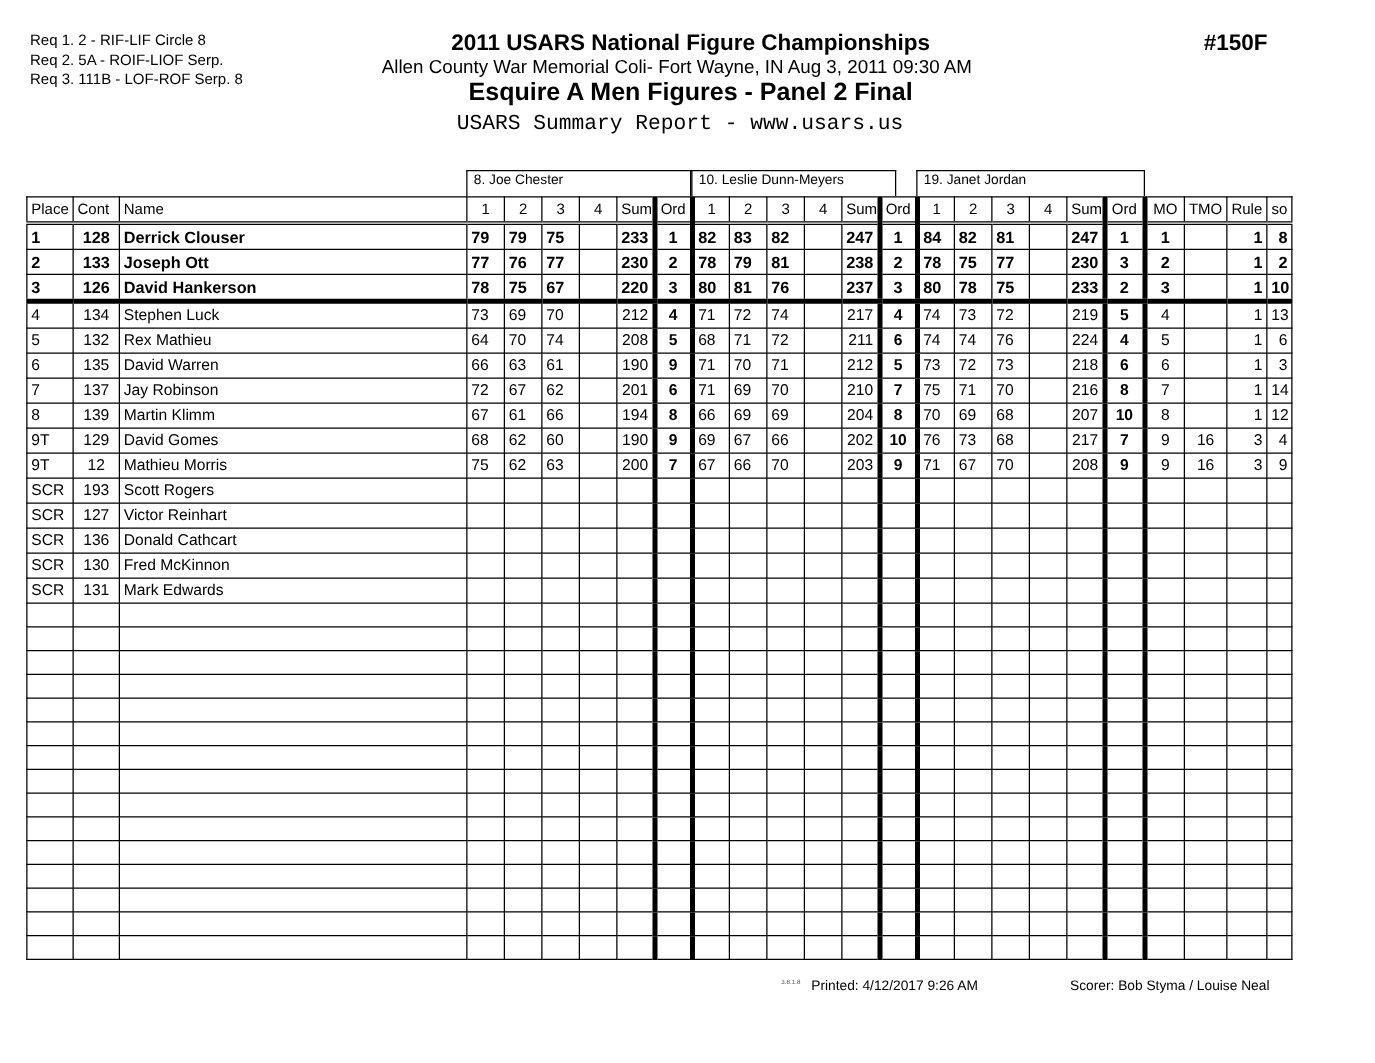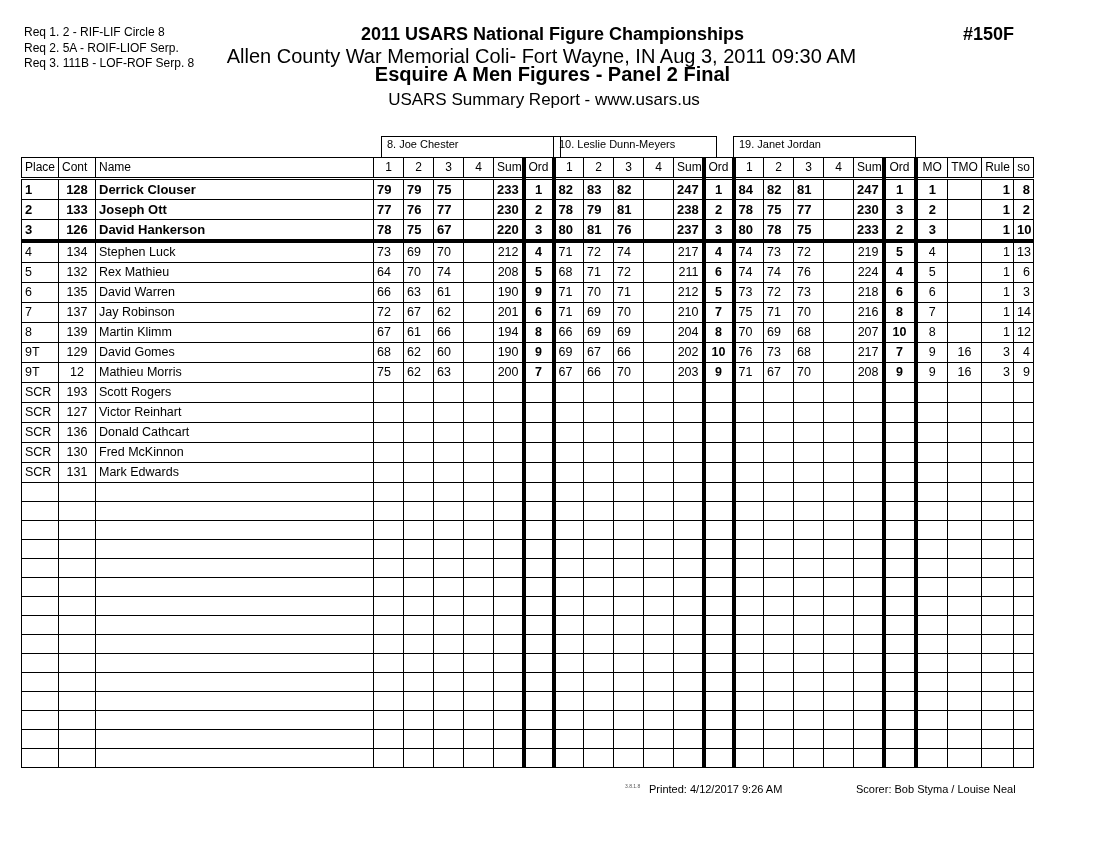--- a/index.html
+++ b/index.html
@@ -1,21 +1,21 @@
 <!DOCTYPE html>
 <html><head>
 <meta charset="utf-8">
 <style>
   html, body { margin:0; padding:0; background:#fff; }
   body { width:1100px; height:850px; position:relative; overflow:hidden; font-family:"Liberation Sans", sans-serif; color:#000; }
   .reqs { position:absolute; left:24px; top:25px; font-size:12px; line-height:15.5px; }
   .title1 { position:absolute; left:0; width:1105px; top:24px; text-align:center; font-size:18px; font-weight:bold; }
-  .title2 { position:absolute; left:0; width:1083px; top:45px; text-align:center; font-size:20px; }
+  .title2 { position:absolute; left:0; width:1083px; top:45px; text-align:center; font-size:15px; }
   .title3 { position:absolute; left:0; width:1105px; top:63px; text-align:center; font-size:20px; font-weight:bold; }
-  .title4 { position:absolute; left:0; width:1088px; top:90px; text-align:center; font-size:17px; }
+  .title4 { position:absolute; left:0; width:1088px; top:90px; text-align:center; font-size:17px;font-family:Liberation Mono, monospace; }
   .evno { position:absolute; left:963px; top:24px; font-size:18px; font-weight:bold; }
   .judge { position:absolute; top:136px; height:21px; border:1px solid #000; border-bottom:none; font-size:11px; padding-left:5px; box-sizing:border-box; line-height:14px; }
   table.grid { position:absolute; left:21px; top:157px; border-collapse:collapse; table-layout:fixed;padding-left:8px; }
   table.grid td { border:1px solid #000; height:19px; padding:0 3px; font-size:12.5px; white-space:nowrap; overflow:hidden; box-sizing:border-box; line-height:19px; }
   table.grid tr.hdr td { height:21px; border-bottom:3px double #000; font-size:12px; }
   table.grid tr.top td { font-weight:bold; font-size:13px; }
   table.grid tr.top3 td { border-bottom:4px solid #000; }
   td.c { text-align:center; }
   td.r { text-align:right; }
   td.thickL { border-left:4px solid #000 !important; }
@@ -31,21 +31,21 @@
   <div>Req  1.  2 - RIF-LIF Circle 8</div>
   <div>Req  2.  5A - ROIF-LIOF Serp.</div>
   <div>Req  3.  111B - LOF-ROF Serp. 8</div>
 </div>
 <div class="title1">2011 USARS National Figure Championships</div>
 <div class="title2">Allen County War Memorial Coli- Fort Wayne, IN  Aug 3, 2011  09:30 AM</div>
 <div class="title3">Esquire A Men Figures - Panel 2 Final</div>
 <div class="title4">USARS Summary Report - www.usars.us</div>
 <div class="evno">#150F</div>
 
-<div class="judge" style="left:373px;width:180px;margin-left:8px;">8.  Joe Chester</div>
+<div class="judge" style="left:373px;width:180px;">8.  Joe Chester</div>
 <div class="judge" style="left:553px;width:164px;">10.  Leslie Dunn-Meyers</div>
 <div class="judge" style="left:733px;width:183px;">19.  Janet Jordan</div>
 
 <table class="grid" style="width: 1012px;">
   <colgroup id="cg">
       <col style="width: 37px;">
       <col style="width: 37px;">
       <col style="width: 278px;">
       <col style="width: 30px;">
       <col style="width: 30px;">

